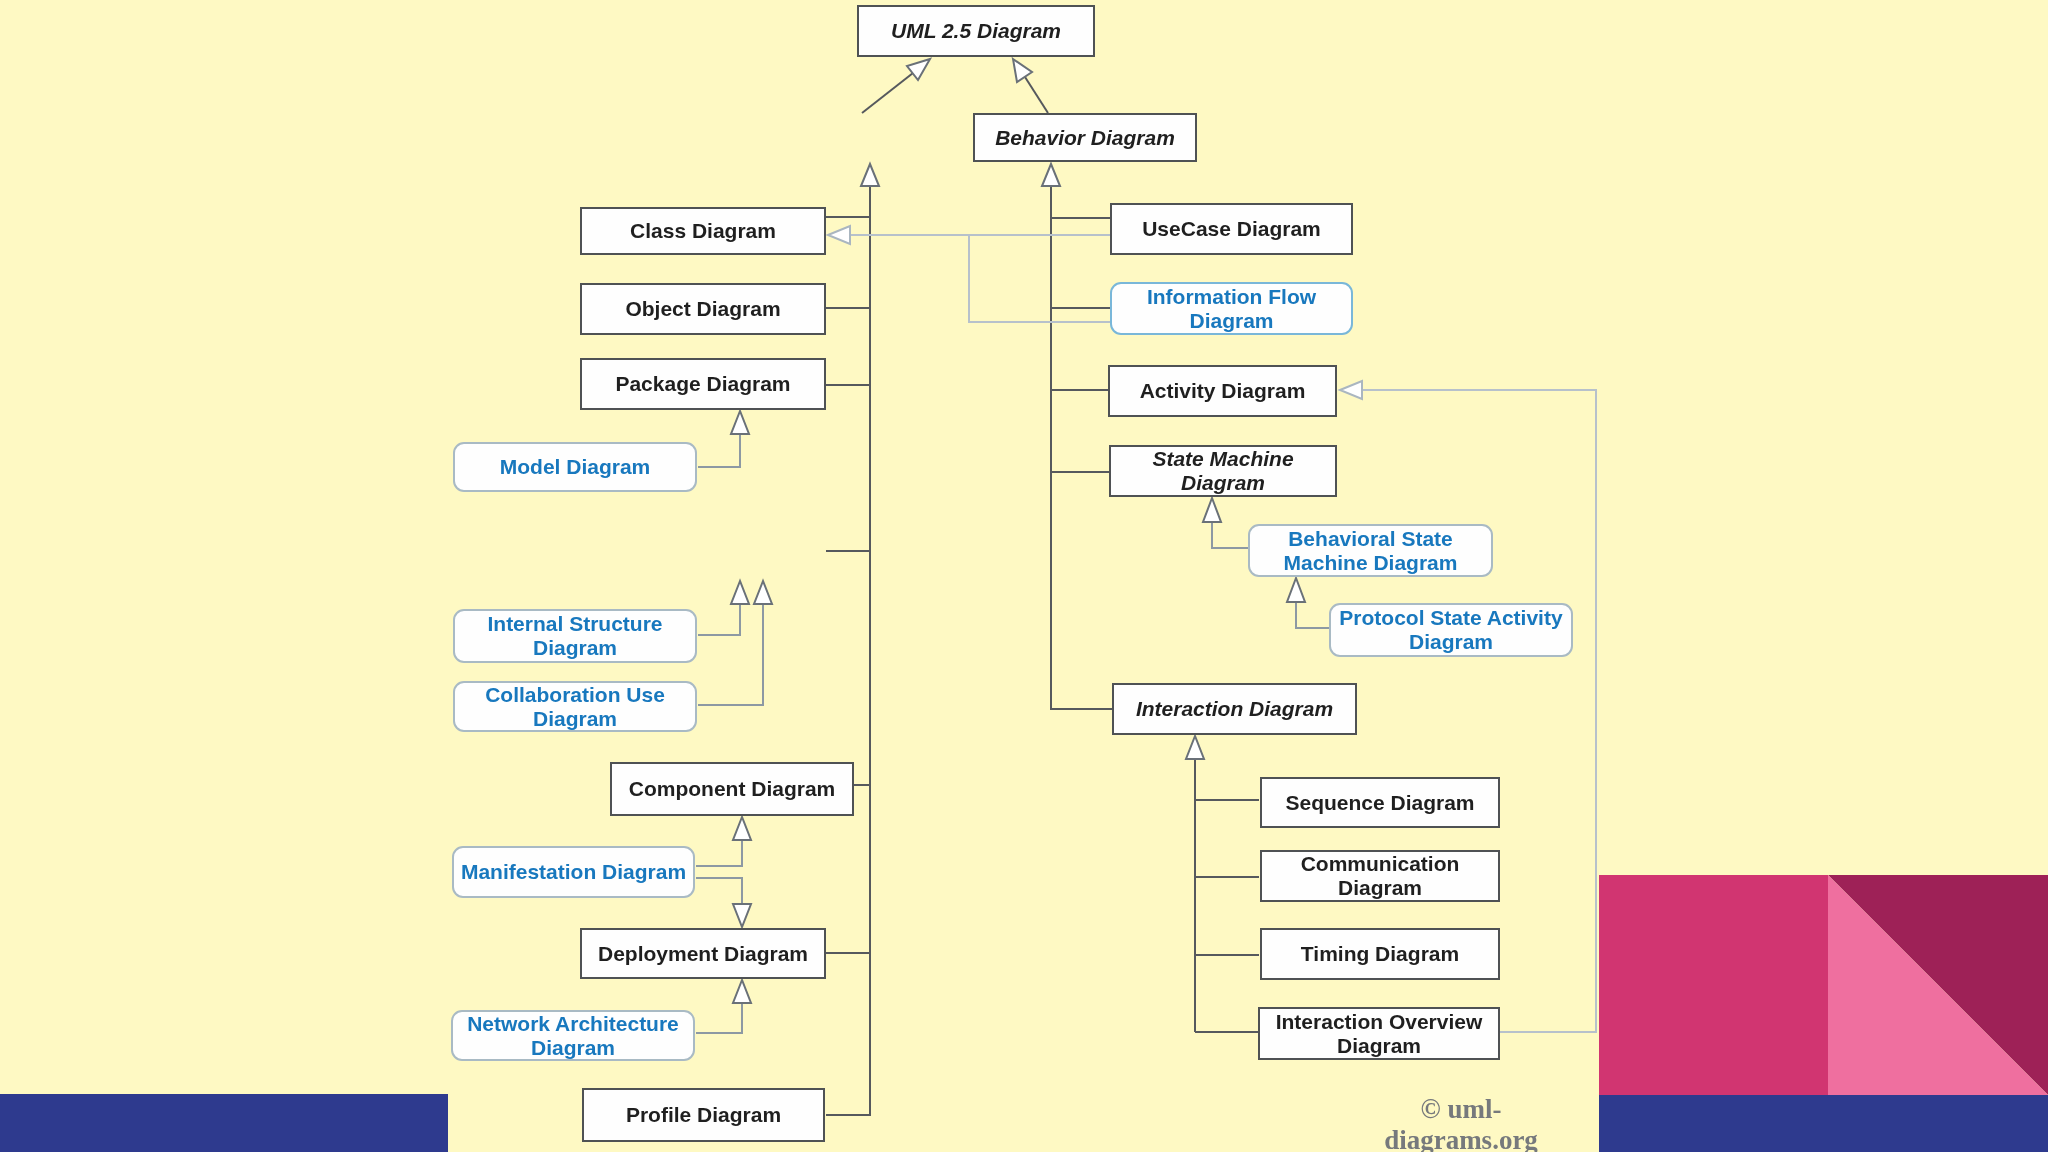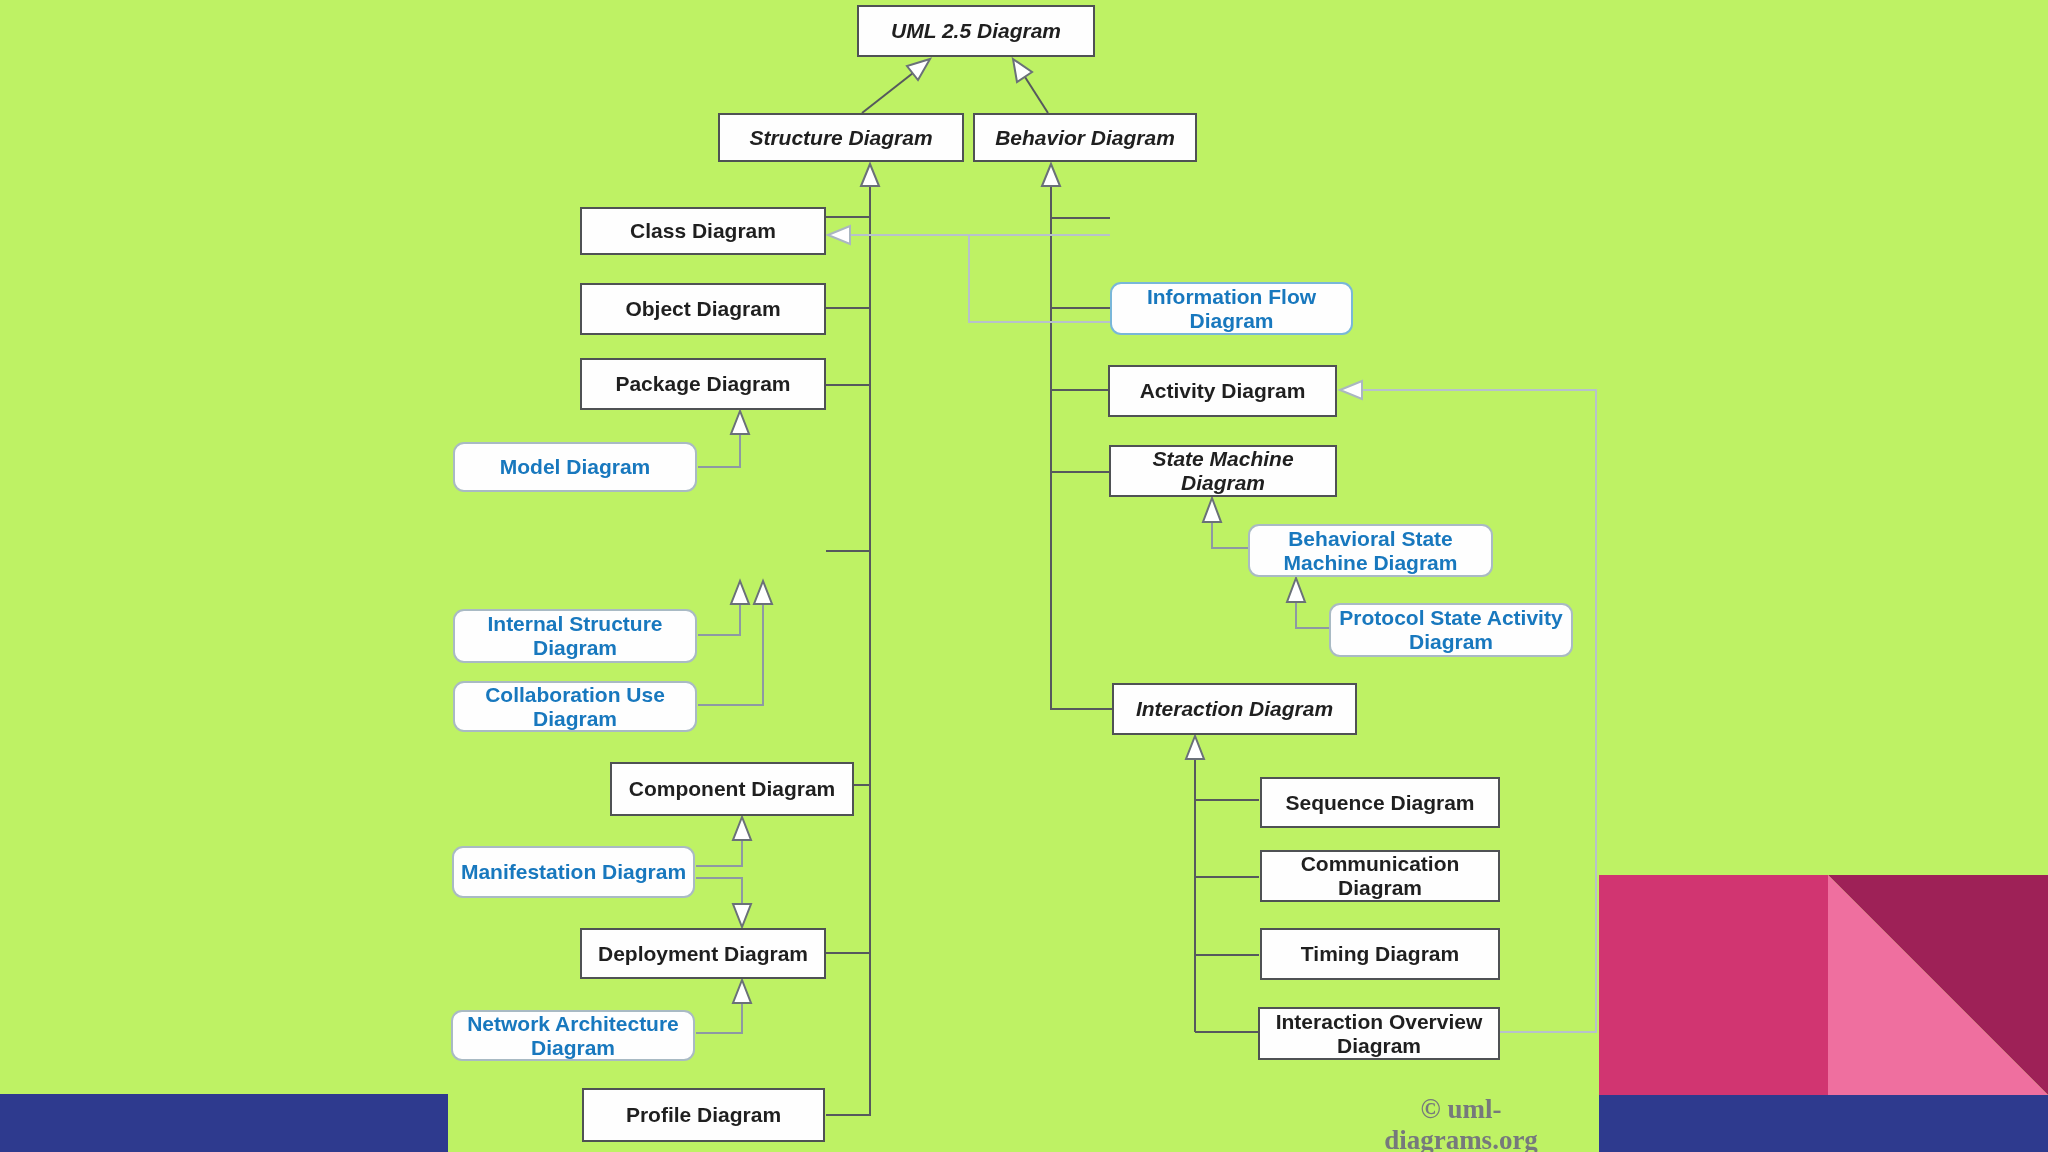--- a/index.html
+++ b/index.html
@@ -1,16 +1,16 @@
 <!DOCTYPE html>
 <html><head>
 <meta charset="utf-8">
 <style>
   html,body{margin:0;padding:0;background:#ffffff;}
-  .stage{position:relative;width:2048px;height:1152px;background:#bef264;overflow:hidden;
+  .stage{position:relative;width:2048px;height:1152px;background:#fef9c3;overflow:hidden;
          font-family:"Liberation Sans",sans-serif;}
   .layer{position:absolute;left:0;top:0;z-index:0;}
   .node{position:absolute;z-index:2;box-sizing:border-box;border:2px solid #4f5254;background:#fefefe;
         display:flex;align-items:center;justify-content:center;text-align:center;
         font-weight:bold;font-size:21px;line-height:24px;color:#1f1f1f;
         font-family:"Liberation Sans",sans-serif;}
   .abstract{font-style:italic;}
   .aux{color:#1878be;border-color:#a9bac4;border-radius:11px;}
   .bright{border-color:#79b7d9;}
   .force-wrap .lbl{max-width:170px;display:inline-block;}
@@ -76,23 +76,20 @@
     </g>
     <g fill="#ffffff" stroke="#aab6c0" stroke-width="2">
       <polygon points="828,235 850,226 850,244"></polygon>
       <polygon points="1340,390 1362,381 1362,399"></polygon>
     </g>
   </svg>
 
   <div class="node abstract" style="left:857px;top:5px;width:238px;height:52px">
       <span class="lbl">UML 2.5 Diagram</span>
     </div>
-  <div class="node abstract" style="left:718px;top:113px;width:246px;height:49px">
-      <span class="lbl">Structure Diagram</span>
-    </div>
   <div class="node abstract" style="left:973px;top:113px;width:224px;height:49px">
       <span class="lbl">Behavior Diagram</span>
     </div>
 
   <div class="node" style="left:580px;top:207px;width:246px;height:48px">
       <span class="lbl">Class Diagram</span>
     </div>
   <div class="node" style="left:580px;top:283px;width:246px;height:52px">
       <span class="lbl">Object Diagram</span>
     </div>
@@ -117,20 +114,23 @@
   <div class="node" style="left:580px;top:928px;width:246px;height:51px">
       <span class="lbl">Deployment Diagram</span>
     </div>
   <div class="node aux" style="left:451px;top:1010px;width:244px;height:51px">
       <span class="lbl">Network Architecture Diagram</span>
     </div>
   <div class="node" style="left:582px;top:1088px;width:243px;height:54px">
       <span class="lbl">Profile Diagram</span>
     </div>
 
+  <div class="node" style="left:1110px;top:203px;width:243px;height:52px">
+      <span class="lbl">UseCase Diagram</span>
+    </div>
   <div class="node aux bright" style="left:1110px;top:282px;width:243px;height:53px">
       <span class="lbl">Information Flow Diagram</span>
     </div>
   <div class="node" style="left:1108px;top:365px;width:229px;height:52px">
       <span class="lbl">Activity Diagram</span>
     </div>
   <div class="node abstract" style="left:1109px;top:445px;width:228px;height:52px">
       <span class="lbl">State Machine Diagram</span>
     </div>
   <div class="node aux" style="left:1248px;top:524px;width:245px;height:53px">

